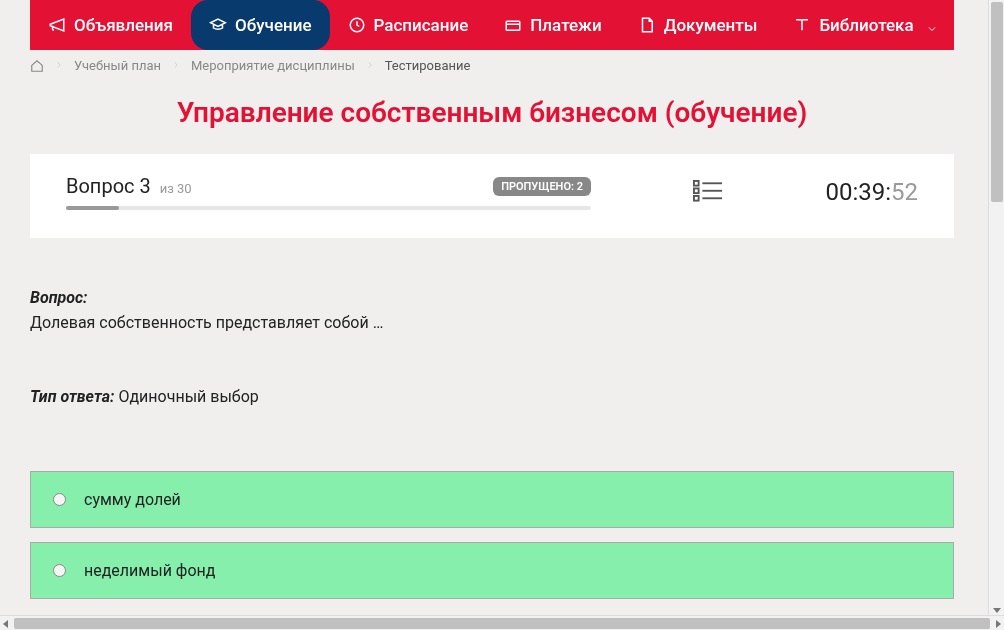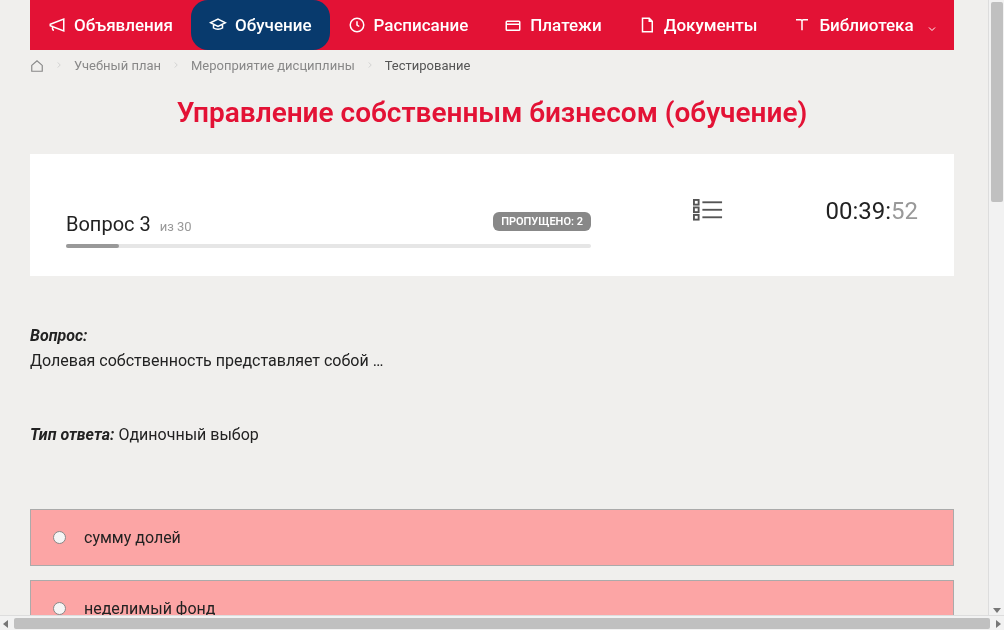--- a/index.html
+++ b/index.html
@@ -100,24 +100,23 @@
       display: flex;
       align-items: center;
       justify-content: space-between;
     }
     .status-left {
       flex: 0 0 auto;
       width: 525px;
     }
     .question-header-row {
       display: flex;
-      align-items: flex-start;
+      align-items: center;
       justify-content: space-between;
       margin-bottom: 8px;
-      margin-top: 38px;
     }
     .question-label {
       font-size: 20px;
       color: #222;
     }
     .question-total {
       font-size: 13px;
       color: #999;
       margin-left: 4px;
     }
@@ -188,21 +187,21 @@
     .answers {
       margin: 0 30px;
     }
     .answer-option {
       border: 1px solid #aaa;
       padding: 18px 22px;
       margin-bottom: 14px;
       display: flex;
       align-items: center;
       gap: 18px;
-      background: #fca5a5;
+      background: #86efac;
       cursor: pointer;
     }
     .radio {
       width: 13px;
       height: 13px;
       border: 1px solid #888;
       border-radius: 50%;
       flex-shrink: 0;
       background: #f5f5f5;
     }

